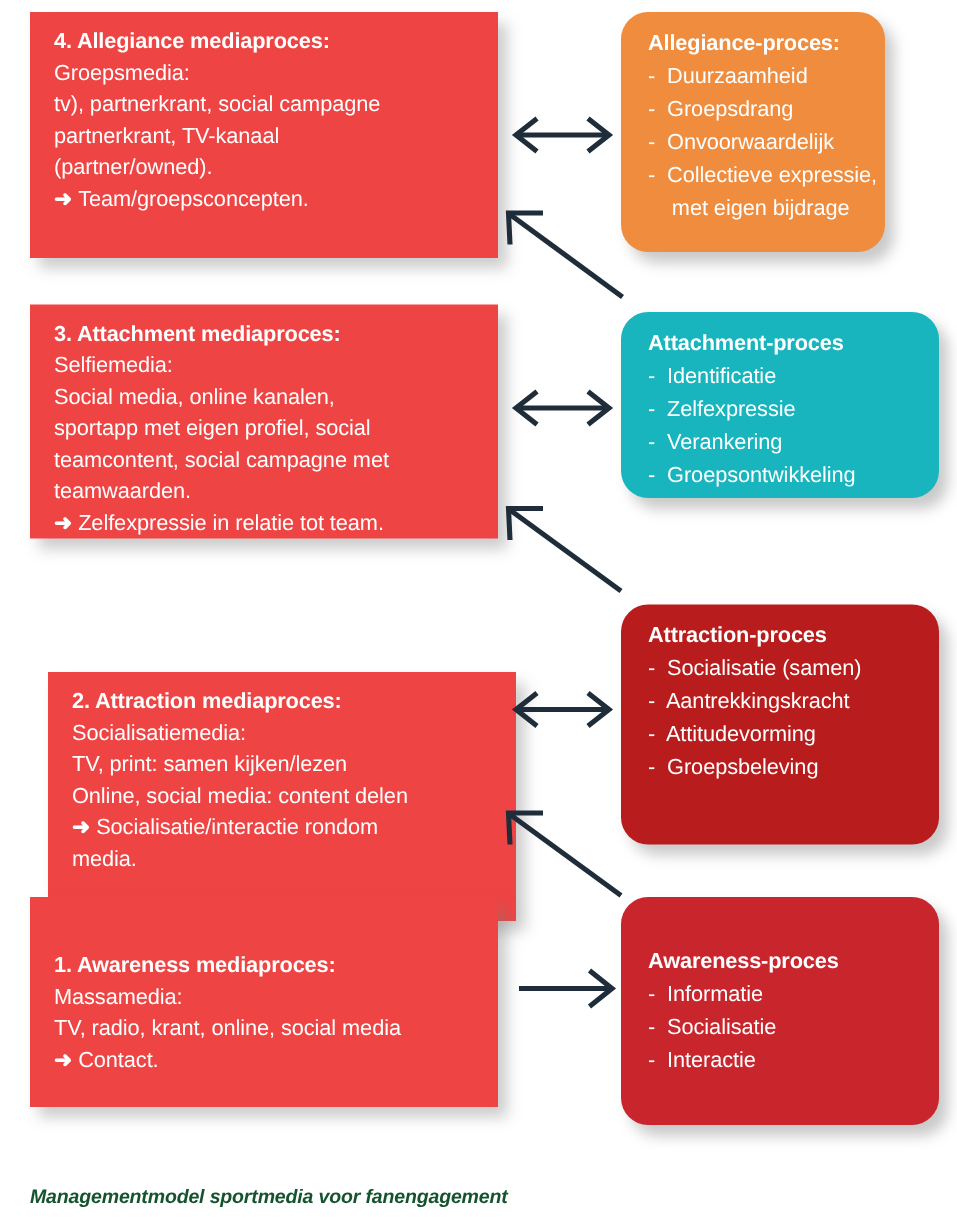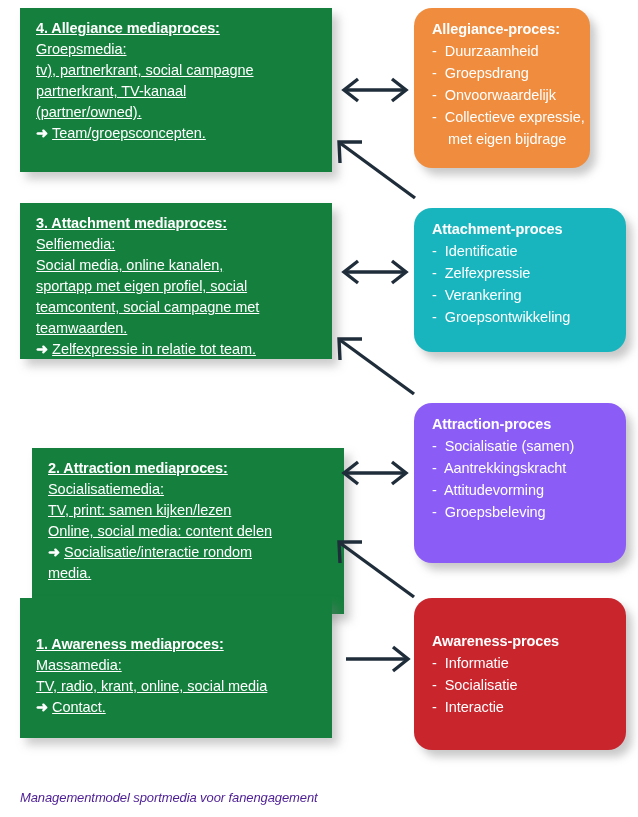--- a/index.html
+++ b/index.html
@@ -18,26 +18,25 @@
   #diagram {
     position: absolute;
     left: 0; top: 0;
     width: 638px;
     height: 817px;
   }
 
   
   .left-box {
     position: absolute;
-    background: #15803d;
+    background: #ef4444;
     box-sizing: border-box;
     padding: 10px 14px 10px 16px;
     color: #ffffff;
     box-shadow: 6px 7px 9px rgba(120,120,120,0.38);
-    text-decoration: underline;
   }
   .left-box .title {
     font-weight: bold;
     font-size: 14.5px;
     line-height: 21px;
     letter-spacing: -0.1px;
     display: block;
   }
   .left-box .line {
     font-size: 14.5px;
@@ -81,42 +80,42 @@
     white-space: pre;
   }
 
   
   #box-allegiance-media  { left: 20px;  top: 8px;   width: 312px; height: 164px; }
   #box-attachment-media  { left: 20px;  top: 203px; width: 312px; height: 156px; }
   #box-attraction-media  { left: 32px;  top: 400px; width: 312px; height: 166px; margin-top: 48px; }
   #box-awareness-media   { left: 20px;  top: 598px; width: 312px; height: 140px; }
 
   #box-allegiance-proc   { left: 414px; top: 8px;   width: 176px; height: 160px; background: #ef8c3e; }
-  #box-attachment-proc   { left: 414px; top: 208px; width: 212px; height: 144px; background: #19b5be; }
-  #box-attraction-proc   { left: 414px; top: 403px; width: 212px; height: 160px; background: #8b5cf6; }
+  #box-attachment-proc   { left: 414px; top: 208px; width: 212px; height: 124px; background: #19b5be; }
+  #box-attraction-proc   { left: 414px; top: 403px; width: 212px; height: 160px; background: #b91c1c; }
   #box-awareness-proc    { left: 414px; top: 598px; width: 212px; height: 152px; background: #c8252d; }
 
   
   #arrows {
     position: absolute;
     left: 0; top: 0;
     width: 638px;
     height: 817px;
     pointer-events: none;
   }
 
   
   #caption {
     position: absolute;
     left: 20px;
     top: 790px;
     font-size: 13px;
     font-style: italic;
-    font-weight: normal;
-    color: #4c1d95;
+    font-weight: bold;
+    color: #14532d;
     letter-spacing: -0.1px;
     white-space: nowrap;
     text-align: right;
   }
 </style>
 </head>
 <body>
 
 <div id="diagram">
 

